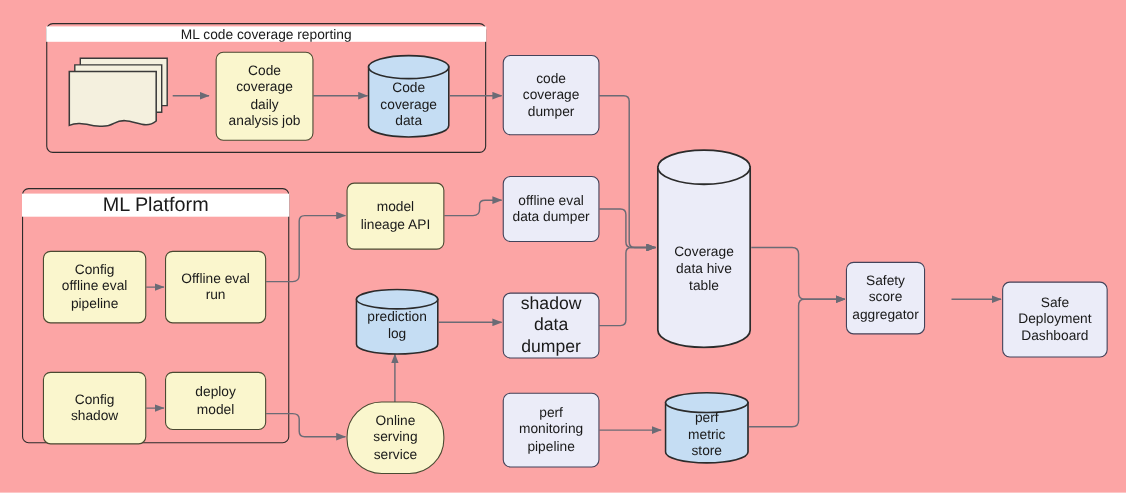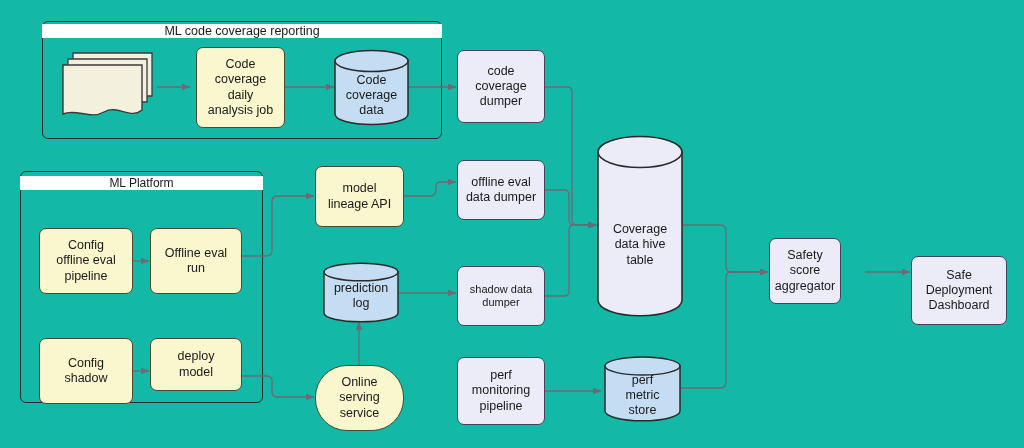--- a/index.html
+++ b/index.html
@@ -7,21 +7,21 @@
     width: 1024px;
     height: 448px;
     background: #ffffff;
     font-family: "Liberation Sans", "DejaVu Sans", sans-serif;
     overflow: hidden;
   }
   #diagram {
     position: relative;
     width: 1024px;
     height: 448px;
-    background: #14b8a6;
+    background: #fca5a5;
   }
   svg.edges {
     position: absolute;
     left: 0; top: 0;
     width: 1024px;
     height: 448px;
     pointer-events: none;
     z-index: 1;
   }
   .node {
@@ -131,21 +131,21 @@
       <path d="M681,388 L720,388 Q726,388 726,382 L726,278 Q726,272 731,272 L768,272"></path>
 
       <path d="M865,272 L910,272"></path>
     </g>
   </svg>
 
   <div class="group" style="left:42px; top:21px; width:400px; height:118px;"></div>
   <div class="group-title" style="left:42px; top:24px; width:400px; font-size:12.5px;">ML code coverage reporting</div>
 
   <div class="group" style="left:20px; top:171px; width:243px; height:232px;"></div>
-  <div class="group-title" style="left:20px; top:176px; width:243px; font-size:12px;">ML Platform</div>
+  <div class="group-title" style="left:20px; top:176px; width:243px; font-size:18px;">ML Platform</div>
 
   <div class="node docstack" style="left:60px; top:48px; width:97px; height:80px; font-size:12.5px;">
     <svg class="doc-shape" viewBox="0 0 97 80" preserveAspectRatio="none">
       <path d="M13,5 H92 V48 H13 Z" fill="#f4f0de" stroke="#3a3a3a" stroke-width="1.3"></path>
       <path d="M8,11 H87 V54 H8 Z" fill="#f4f0de" stroke="#3a3a3a" stroke-width="1.3"></path>
       <path d="M3,17 H82 V62 C70,72 58,56 44,64 C30,72 16,60 3,66 Z" fill="#f4f0de" stroke="#3a3a3a" stroke-width="1.4"></path>
     </svg>
   </div>
 
   <div class="node box yellow" style="left:196px; top:47px; width:89px; height:81px; font-size:12.5px;">
@@ -210,21 +210,21 @@
     <span>Online
 serving
 service</span>
   </div>
 
   <div class="node box lav" style="left:457px; top:160px; width:88px; height:60px; font-size:12.5px;">
     <span>offline eval
 data dumper</span>
   </div>
 
-  <div class="node box lav" style="left:457px; top:266px; width:88px; height:60px; font-size:11px;">
+  <div class="node box lav" style="left:457px; top:266px; width:88px; height:60px; font-size:16px;">
     <span>shadow data
 dumper</span>
   </div>
 
   <div class="node box lav" style="left:457px; top:357px; width:88px; height:68px; font-size:12.5px;">
     <span>perf
 monitoring
 pipeline</span>
   </div>
 

